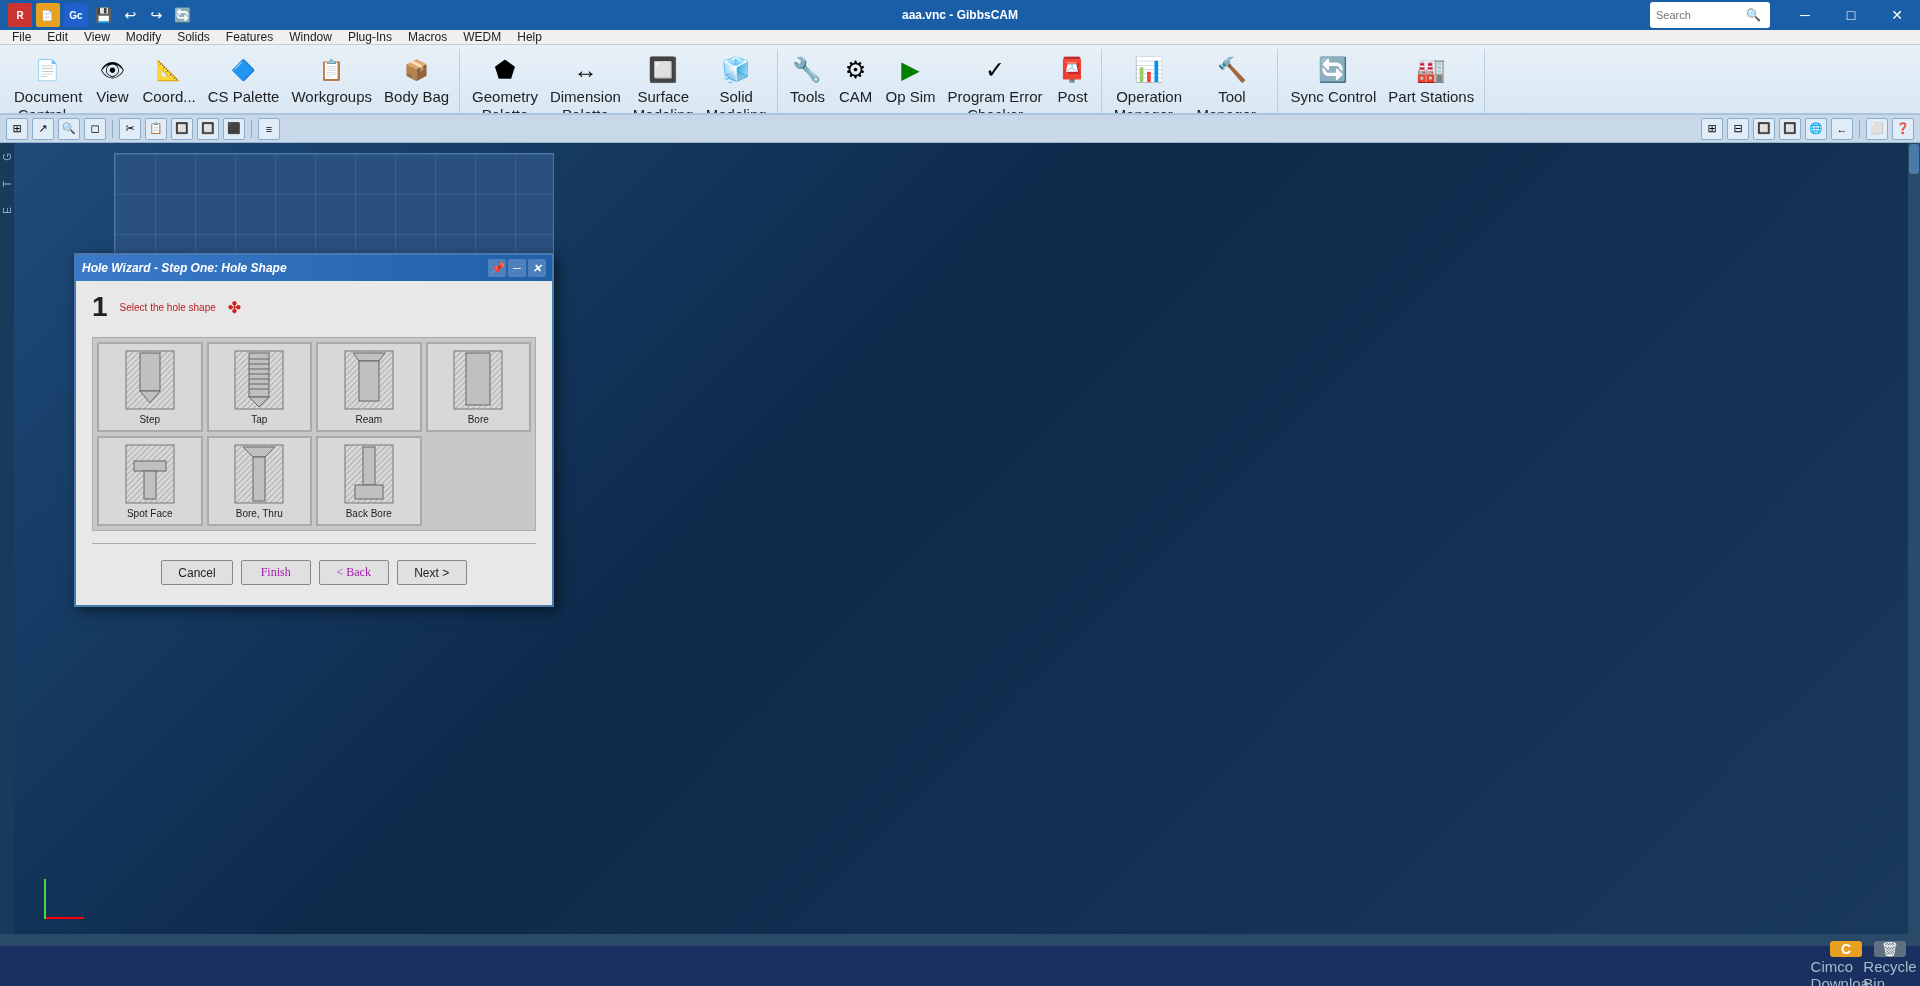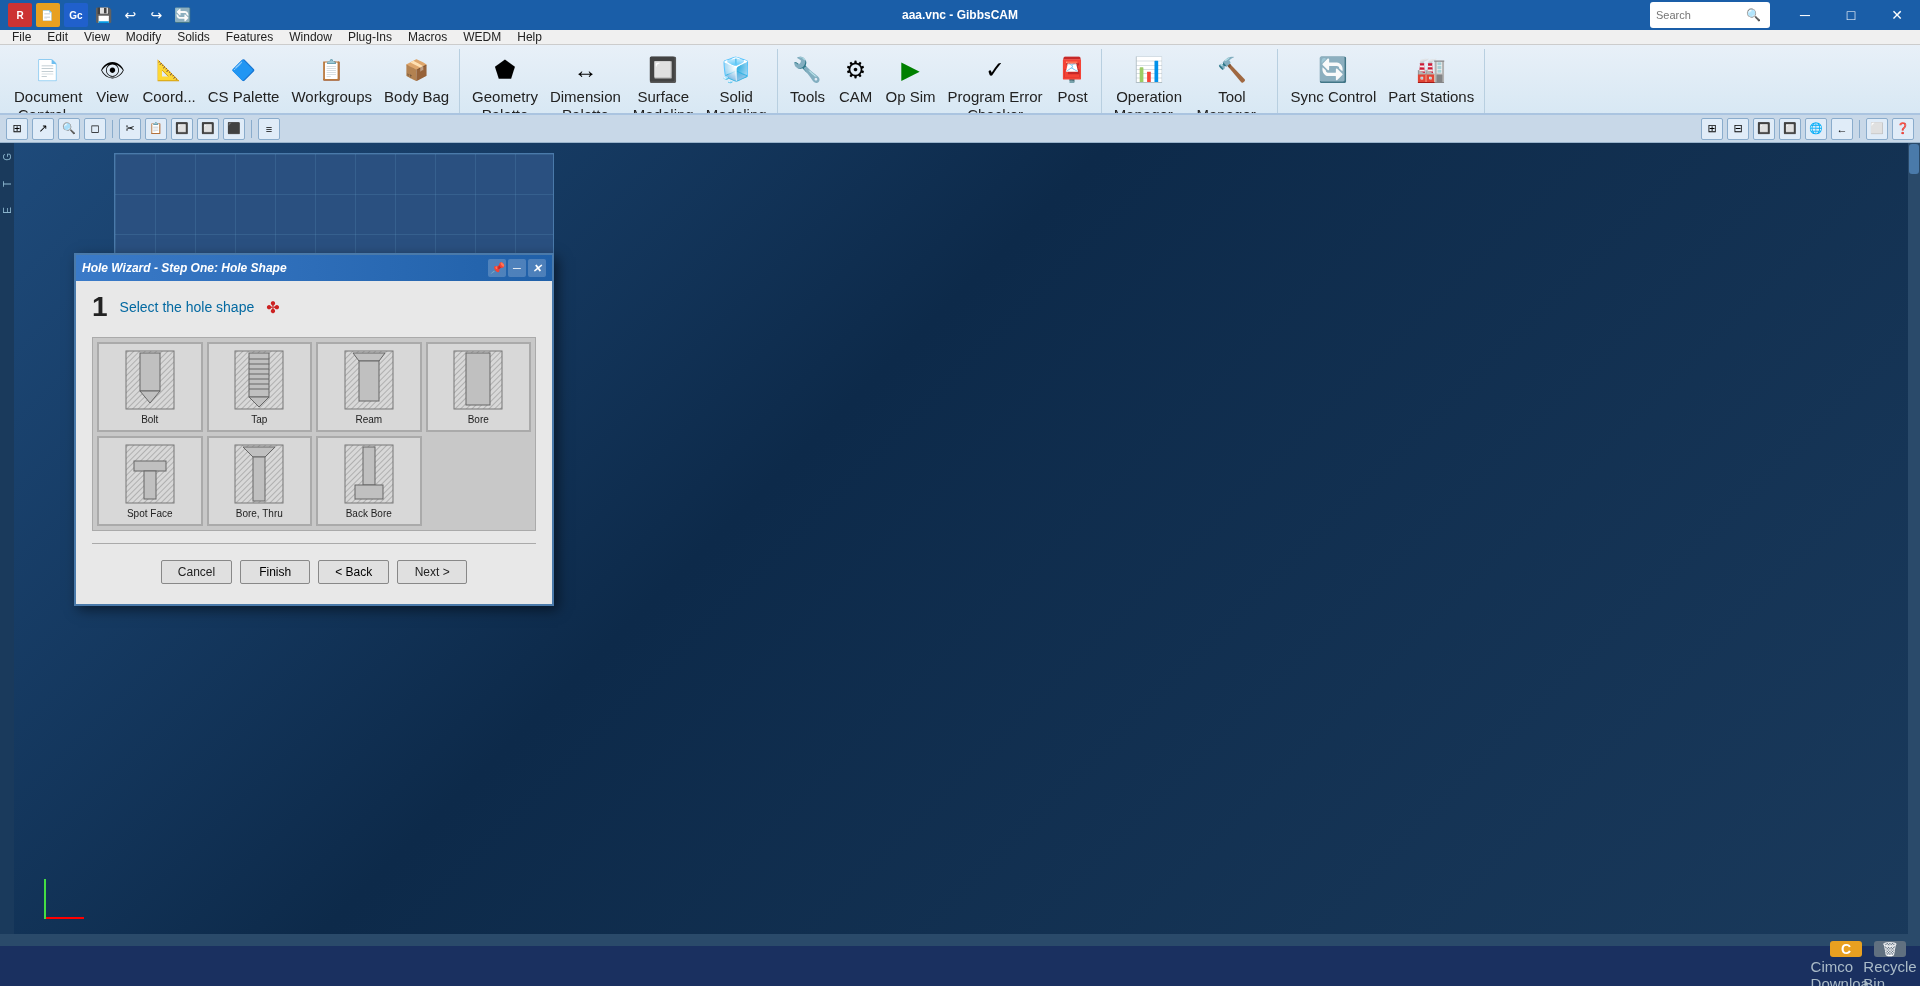--- a/index.html
+++ b/index.html
@@ -335,22 +335,22 @@
       gap: 12px;
       margin-bottom: 16px;
     }
     .step-number {
       font-size: 28px;
       font-weight: bold;
       color: #222;
       line-height: 1;
     }
     .step-title {
-      font-size: 14px;
-      color: #0369a1;
+      font-size: 10px;
+      color: #b91c1c;
       font-weight: 500;
     }
     .cursor-icon {
       font-size: 16px;
       color: #cc2222;
     }
 
     
     .hole-grid {
       display: grid;
@@ -408,21 +408,21 @@
     .dlg-btn {
       padding: 4px 16px;
       min-width: 70px;
       background: #e0e0e0;
       border: 1px solid #888;
       border-radius: 2px;
       font-size: 12px;
       cursor: pointer;
       color: #222;
     }
-    .dlg-btn:disabled { color: #000000; cursor: default; }
+    .dlg-btn:disabled { color: #a21caf; cursor: default; font-family: Liberation Serif, serif; }
 
     
     .taskbar {
       position: fixed;
       bottom: 0;
       width: 1920px;
       height: 40px;
       background: #1a3060;
       display: flex;
       align-items: center;
@@ -705,21 +705,21 @@
                   <pattern id="hatch1" patternUnits="userSpaceOnUse" width="4" height="4" patternTransform="rotate(45)">
                     <line x1="0" y1="0" x2="0" y2="4" stroke="#888" stroke-width="1"></line>
                   </pattern>
                 </defs>
                 <rect x="2" y="2" width="48" height="58" fill="url(#hatch1)" stroke="#777" stroke-width="1"></rect>
 
                 <rect x="16" y="4" width="20" height="38" fill="#c0c0c0" stroke="#666" stroke-width="1"></rect>
                 <polygon points="16,42 26,54 36,42" fill="#c0c0c0" stroke="#666" stroke-width="1"></polygon>
               </svg>
             </div>
-            <span class="hole-name">Bolt</span>
+            <span class="hole-name">Step</span>
           </div>
 
           <div class="hole-item">
             <div class="hole-shape">
               <svg class="hole-svg" viewBox="0 0 52 62">
                 <rect x="2" y="2" width="48" height="58" fill="url(#hatch1)" stroke="#777" stroke-width="1"></rect>
 
                 <rect x="16" y="4" width="20" height="44" fill="#c0c0c0" stroke="#666" stroke-width="1"></rect>
 
                 <line x1="16" y1="10" x2="36" y2="10" stroke="#666" stroke-width="1"></line>

